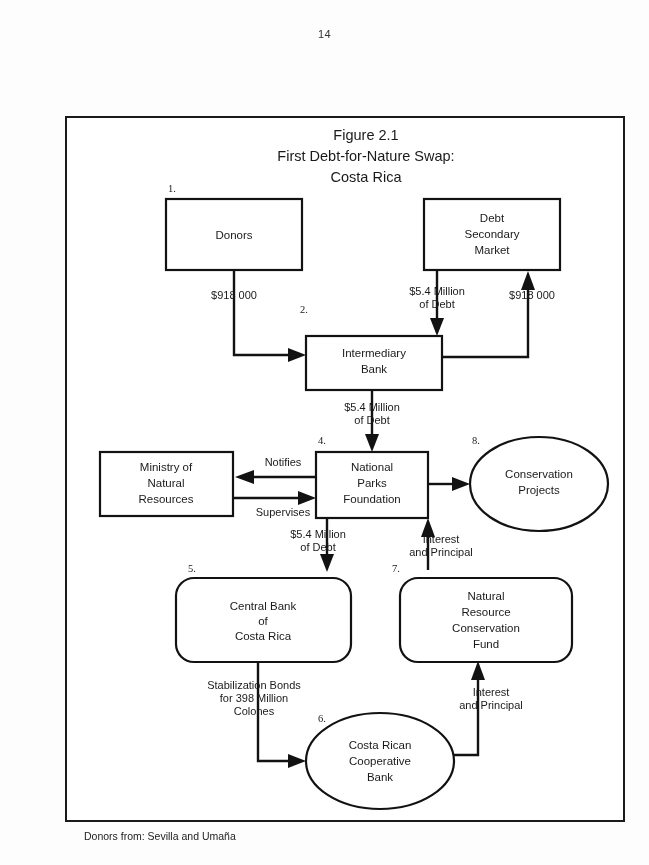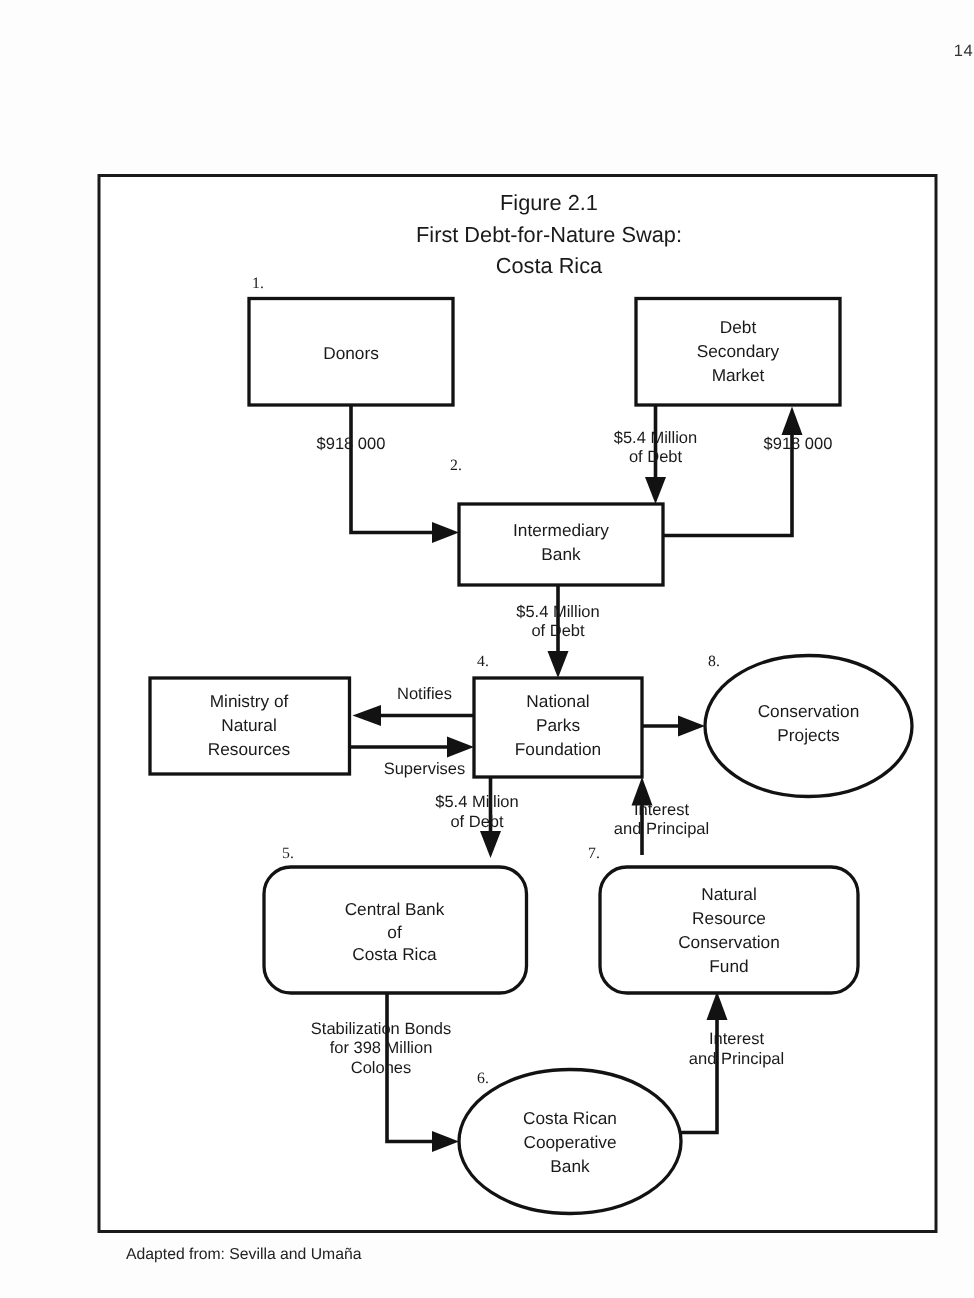--- a/index.html
+++ b/index.html
@@ -19,21 +19,21 @@
     position: relative;
     width: 649px;
     height: 865px;
     background: #fdfdfd;
   }
   .page-number {
     position: absolute;
     top: 28px;
     left: 0;
     width: 649px;
-    text-align: right;
+    text-align: center;
     font-size: 11px;
     color: #333;
     letter-spacing: 0.5px;
   }
   .frame {
     position: absolute;
     left: 65px;
     top: 116px;
     width: 560px;
     height: 706px;
@@ -219,15 +219,15 @@
     <g>
       <text class="step-num" x="318" y="722">6.</text>
       <ellipse class="shape" cx="380" cy="761" rx="74" ry="48"></ellipse>
       <text class="node-label" x="380" y="749">Costa Rican</text>
       <text class="node-label" x="380" y="765">Cooperative</text>
       <text class="node-label" x="380" y="781">Bank</text>
     </g>
 
   </svg>
 
-  <div class="caption">Adapted from: Sevilla and Umaña</div>
+  <div class="caption">Donors from: Sevilla and Umaña</div>
 
 </div>
 
 </body></html>

